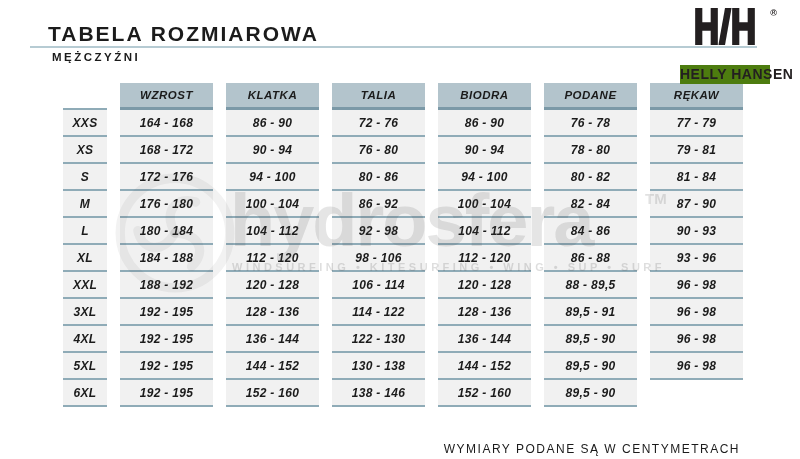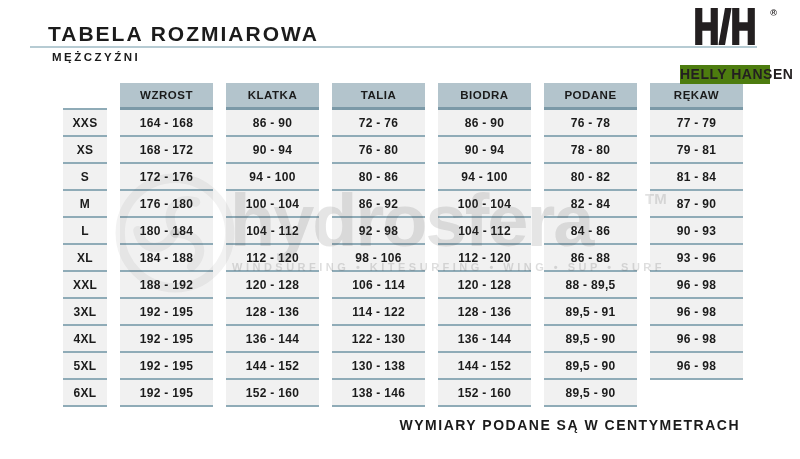--- a/index.html
+++ b/index.html
@@ -21,42 +21,42 @@
   
   .hh-logo{position:absolute;right:30px;top:8px;width:90px;text-align:center;z-index:3;}
   .hh-mark{position:relative;display:inline-block;width:60px;height:37px;}
   .hh-reg{position:absolute;right:-22px;top:0;font-size:9px;font-weight:700;color:var(--logo);}
   .hh-brand{margin-top:16px;background:#4d7c0f;font-size:14px;font-weight:800;
             letter-spacing:0.5px;color:var(--logo);white-space:nowrap;padding:1px 0 2px;}
 
   
   .size-table{position:absolute;left:63px;top:83px;display:grid;
               grid-template-columns:44px repeat(6,93px);column-gap:13px;z-index:1;}
-  .col{display:flex;flex-direction:column;}
+  .col{display:flex;flex-direction:column;font-style:italic;}
   .cell{height:27px;display:flex;align-items:center;justify-content:center;
         font-size:12px;font-weight:700;color:var(--text);letter-spacing:0.3px;}
   .header-cell{background:var(--header-bg);border-bottom:3px solid var(--header-border);
                font-size:11.5px;font-weight:800;letter-spacing:0.5px;}
   .data-cell{background:var(--cell-bg);border-bottom:2px solid var(--cell-border);}
   .spacer{background:transparent;border-bottom:2px solid var(--cell-border);}
   .label-cell{background:var(--cell-bg);border-bottom:2px solid var(--cell-border);}
 
   
   .watermark{position:absolute;left:0;top:0;width:800px;height:459px;
              pointer-events:none;z-index:2;}
   .wm-circle{position:absolute;left:113px;top:171px;width:124px;height:124px;opacity:0.55;}
   .wm-name{position:absolute;left:230px;top:178px;font-size:74px;font-weight:700;
            letter-spacing:-2px;color:rgba(70,70,70,0.14);white-space:nowrap;}
   .wm-tm{position:absolute;left:645px;top:190px;font-size:15px;font-weight:700;
          color:rgba(70,70,70,0.16);}
   .wm-tagline{position:absolute;left:232px;top:261px;font-size:11px;font-weight:800;
               letter-spacing:3.5px;color:rgba(70,70,70,0.18);white-space:nowrap;}
 
   
-  .footer-note{position:absolute;right:60px;top:417px;font-size:14px;font-weight:700;
+  .footer-note{position:absolute;right:60px;top:442px;font-size:12px;font-weight:400;
                letter-spacing:1.5px;color:var(--text);white-space:nowrap;}
 </style>
 </head>
 <body>
 
 <div class="page">
 
   <div class="title">TABELA ROZMIAROWA</div>
   <div class="title-line"></div>
   <div class="subtitle">MĘŻCZYŹNI</div>

